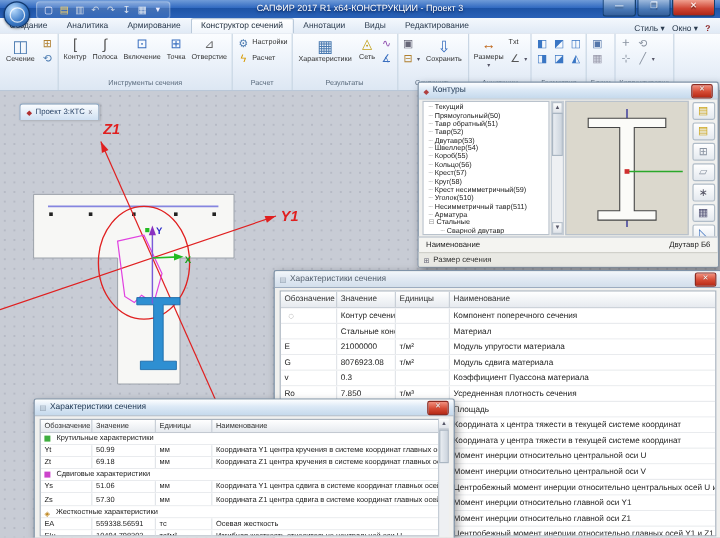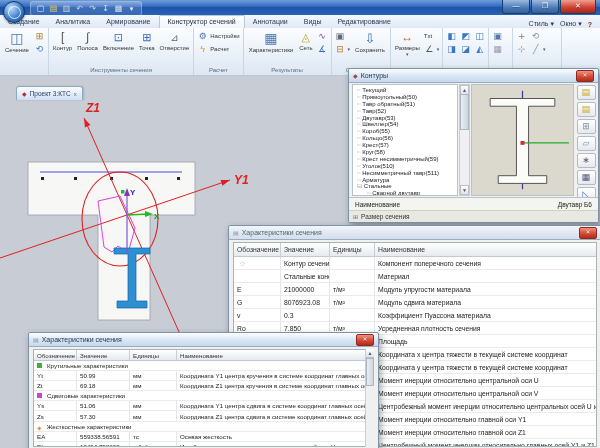--- a/index.html
+++ b/index.html
@@ -125,20 +125,21 @@
     <div class="qat" id="qat">
         <span class="qbtn" style="color: rgb(238, 238, 255); font-size: 8px;">▢</span>
         <span class="qbtn" style="color: rgb(243, 208, 106); font-size: 8px;">▤</span>
         <span class="qbtn" style="color: rgb(205, 214, 226); font-size: 8px;">▥</span>
         <span class="qbtn" style="color: rgb(201, 212, 228); font-size: 8px;">↶</span>
         <span class="qbtn" style="color: rgb(201, 212, 228); font-size: 8px;">↷</span>
         <span class="qbtn" style="color: rgb(223, 231, 242); font-size: 8px;">↧</span>
         <span class="qbtn" style="color: rgb(223, 231, 242); font-size: 8px;">▦</span>
         <span class="qbtn" style="color: rgb(238, 238, 255); font-size: 7px;">▾</span>
       </div>
+    <div class="apptitle">САПФИР 2017 R1 x64-КОНСТРУКЦИИ - Проект 3</div>
     <div class="winbtns">
       <div class="wb">—</div>
       <div class="wb">❐</div>
       <div class="wb close">✕</div>
     </div>
   </div>
 
   <div class="menurow" id="menurow">
       <div class="mtab">Создание</div>
       <div class="mtab">Аналитика</div>

